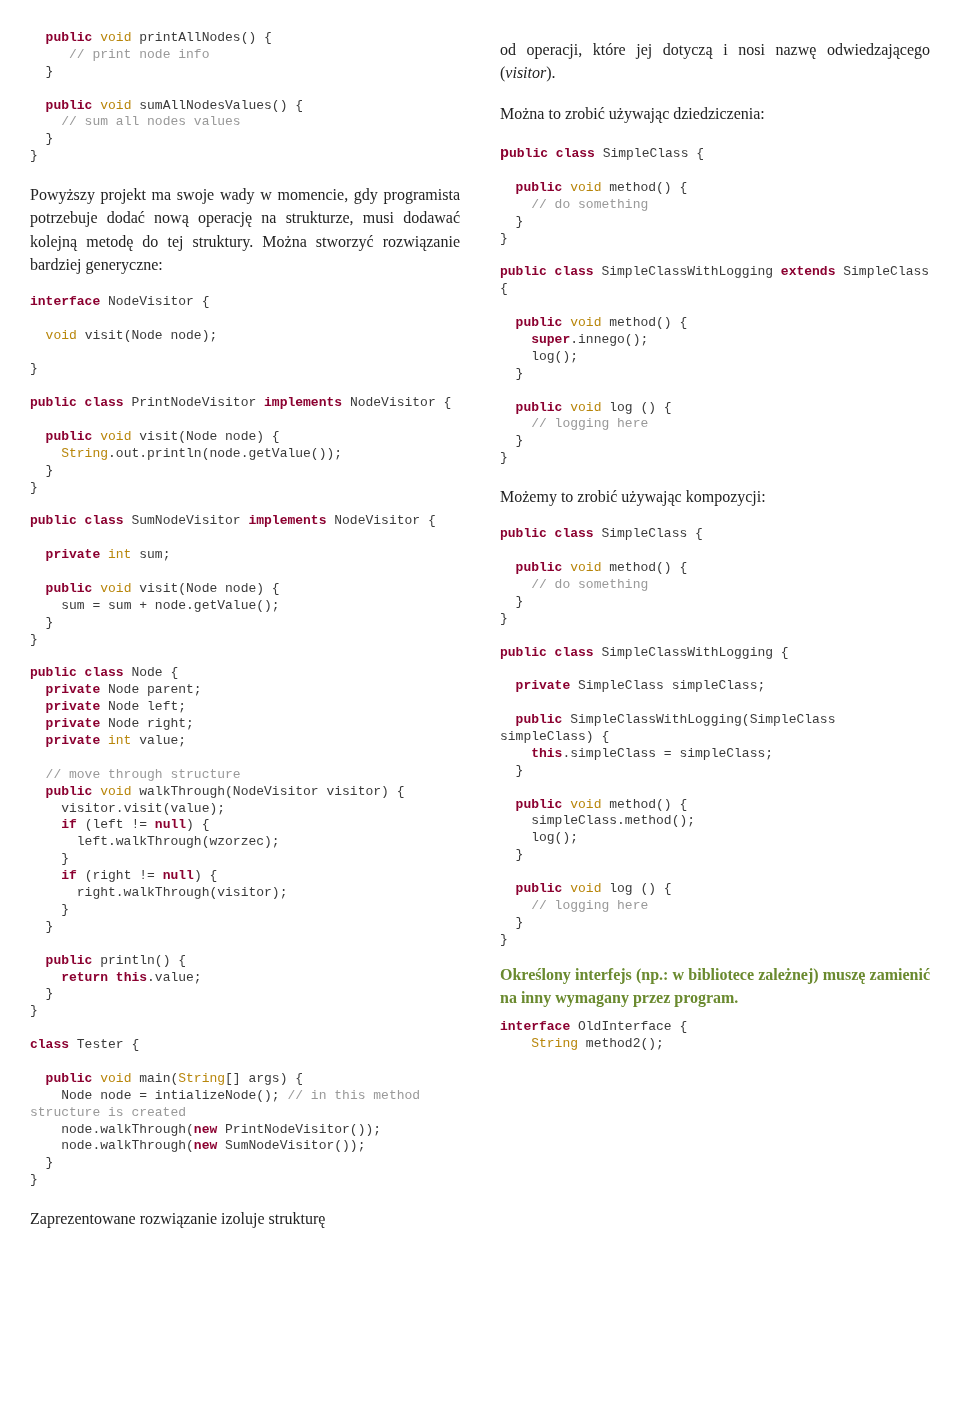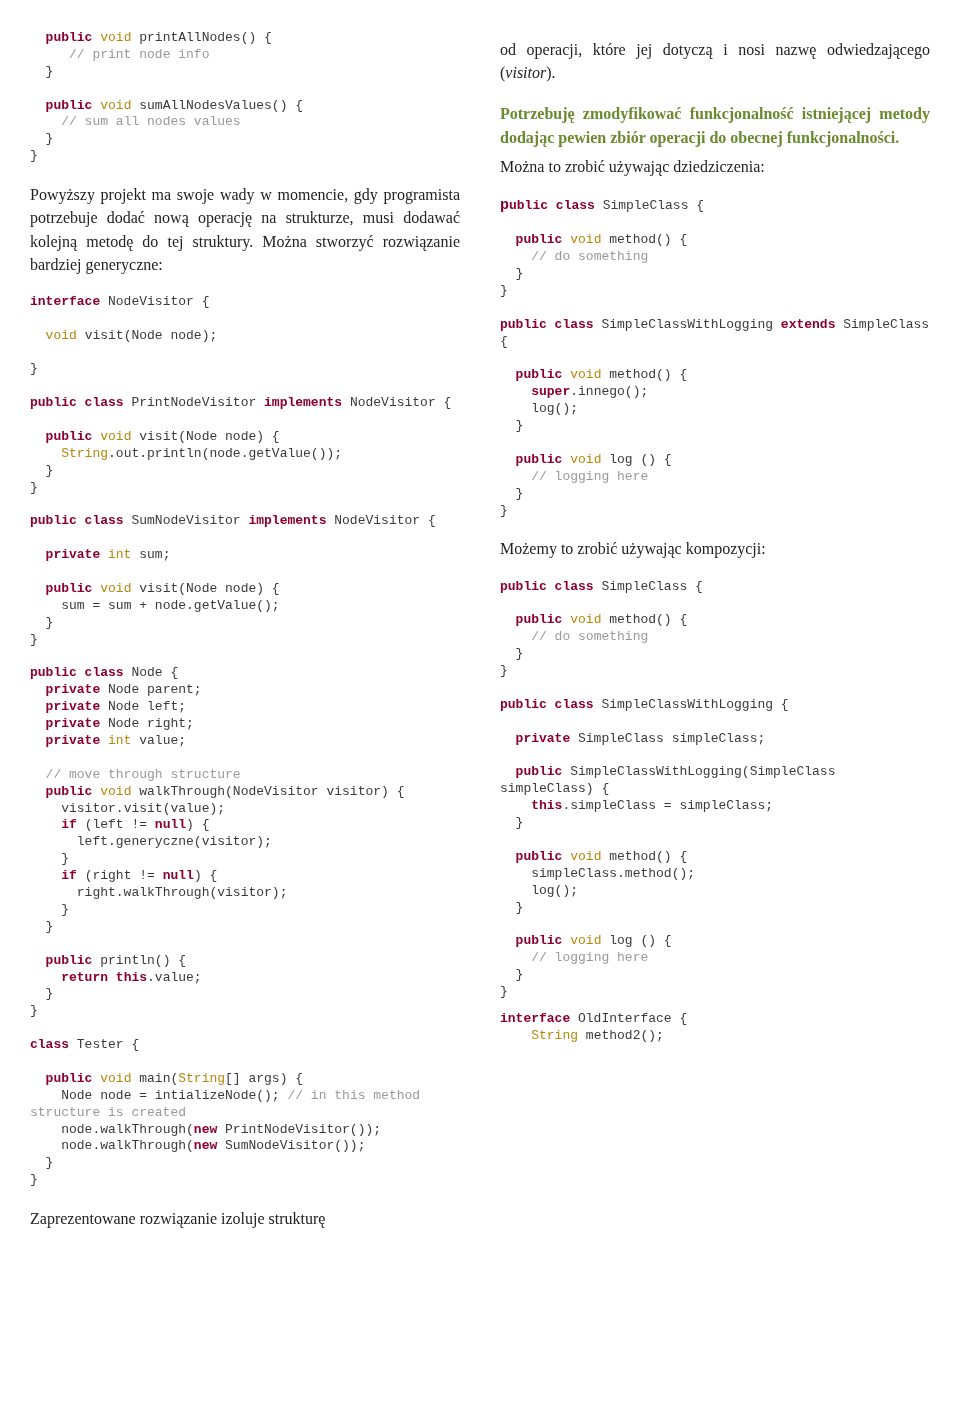--- a/index.html
+++ b/index.html
@@ -85,21 +85,21 @@
 <span class="kw">public</span><span class="kw"> class</span><span> Node {</span>
 <span class="kw">  private</span><span> Node parent;</span>
 <span class="kw">  private</span><span> Node left;</span>
 <span class="kw">  private</span><span> Node right;</span>
 <span class="kw">  private</span><span class="type"> int</span><span> value;</span>
 <span></span>
 <span class="cm">  // move through structure</span>
 <span class="kw">  public</span><span class="type"> void</span><span> walkThrough(NodeVisitor visitor) {</span>
 <span>    visitor.visit(value);</span>
 <span class="kw">    if</span><span> (left != </span><span class="kw">null</span><span>) {</span>
-<span>      left.generyczne(visitor);</span>
+<span>      left.walkThrough(wzorzec);</span>
 <span>    }</span>
 <span class="kw">    if</span><span> (right != </span><span class="kw">null</span><span>) {</span>
 <span>      right.walkThrough(visitor);</span>
 <span>    }</span>
 <span>  }</span>
 <span></span>
 <span class="kw">  public</span><span> println() {</span>
 <span class="kw">    return</span><span class="kw"> this</span><span>.value;</span>
 <span>  }</span>
 <span>}</span>
@@ -114,21 +114,20 @@
 <span>}</span></pre>
 
     <p>Zaprezentowane rozwiązanie izoluje strukturę</p>
 
   </div>
 
   <div class="col">
 
     <p><span>od operacji, które jej dotyczą i nosi nazwę odwiedzającego (</span><em>visitor</em><span>).</span></p>
 
-    <div class="heading">Potrzebuję zmodyfikować funkcjonalność istniejącej metody dodając pewien zbiór operacji do obecnej funkcjonalności.</div>
     <p style="margin-top:2px;">Można to zrobić używając dziedziczenia:</p>
 
     <pre><span style="font-size:15px;" class="kw">p</span><span class="kw">ublic</span><span class="kw"> class</span><span> SimpleClass {</span>
 <span></span>
 <span class="kw">  public</span><span class="type"> void</span><span> method() {</span>
 <span class="cm">    // do something</span>
 <span>  }</span>
 <span>}</span>
 <span></span>
 <span class="kw">public</span><span class="kw"> class</span><span> SimpleClassWithLogging </span><span class="kw">extends</span><span> SimpleClass {</span>
@@ -164,18 +163,19 @@
 <span>    simpleClass.method();</span>
 <span>    log();</span>
 <span>  }</span>
 <span></span>
 <span class="kw">  public</span><span class="type"> void</span><span> log () {</span>
 <span class="cm">    // logging here</span>
 <span>  }</span>
 <span>}</span></pre>
 
 
+    <div class="heading">Określony interfejs (np.: w bibliotece zależnej) muszę zamienić na inny wymagany przez program.</div>
 
     <pre><span class="kw">interface</span><span> OldInterface {</span>
 <span class="type">    String</span><span> method2();</span></pre>
 
   </div>
 </div>
 
 </body></html>

